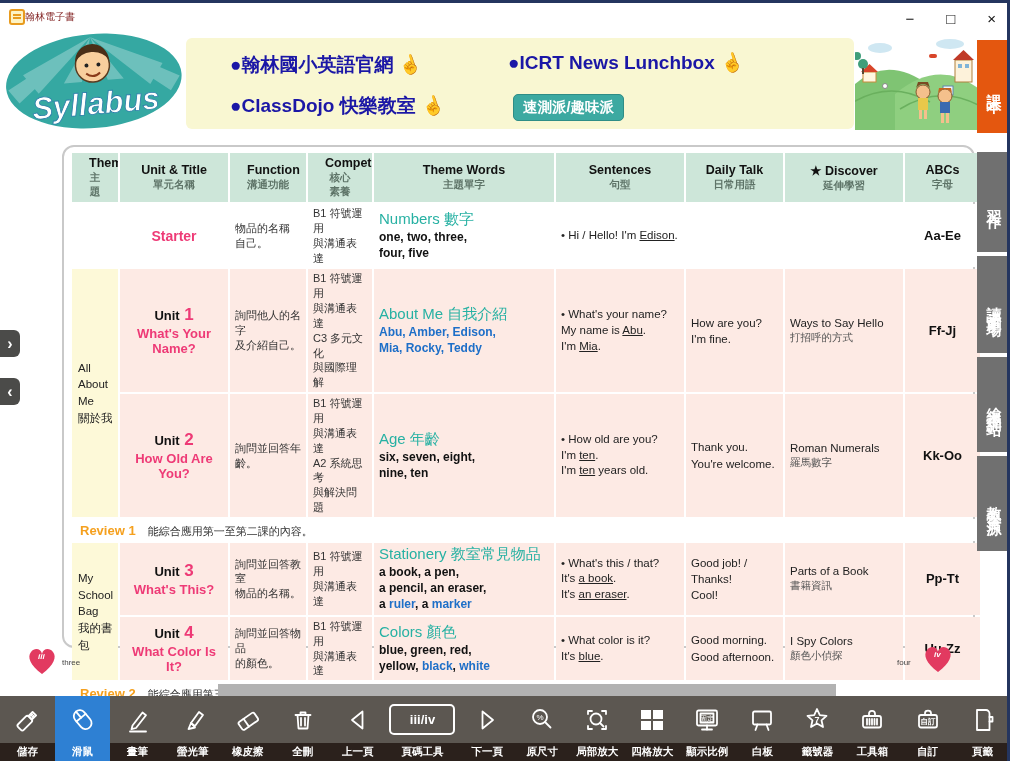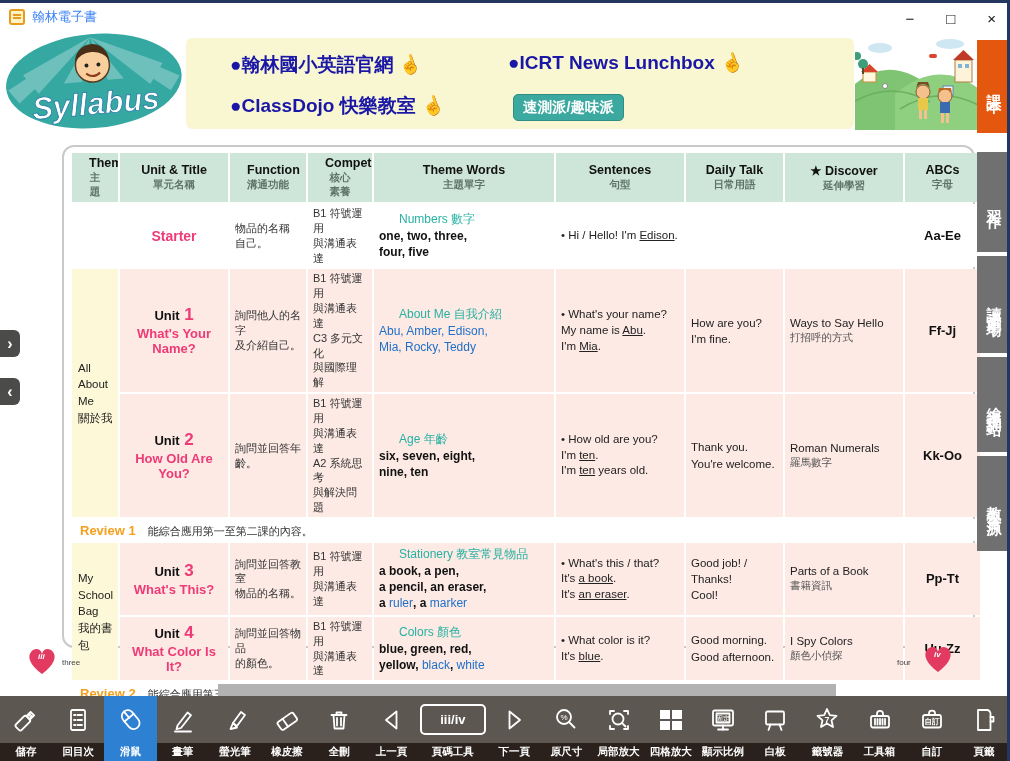--- a/index.html
+++ b/index.html
@@ -6,21 +6,21 @@
   html,body { width:1010px; height:761px; overflow:hidden; }
   body { position:relative; background:#fff; font-family:"Liberation Sans", sans-serif; color:#222; }
 
   
   #titlebar { position:absolute; left:0; top:0; width:1010px; height:31px; background:#fff;
               border-top:3px solid #24355f; display:flex; align-items:center; padding-left:9px; z-index:30; }
   #app-icon { width:16px; height:16px; border:2px solid #e89b1e; background:#fdf3c4; border-radius:3px;
               display:inline-block; position:relative; }
   #app-icon::after{ content:""; position:absolute; left:2px; top:3px; width:8px; height:1.5px;
               background:#e89b1e; box-shadow:0 3px 0 #e89b1e; }
-  #app-title { font-size:13px; margin-left:7px; color:#3b82f6; }
+  #app-title { font-size:10px; color:#7f1d1d; }
   #win-controls { position:absolute; right:14px; top:0; height:31px; display:flex; align-items:center; gap:32px; }
   #win-controls span { font-size:15px; color:#111; cursor:default; line-height:1; }
   #win-right-border { position:absolute; right:0; top:0; width:3px; height:761px; background:#24355f; z-index:40; }
 
   
   #logo-wrap { position:absolute; left:4px; top:31px; width:184px; height:102px; }
   #banner-box { position:absolute; left:186px; top:38px; width:668px; height:91px; background:#f9f7d2;
                 border-radius:6px; }
   .blink { position:absolute; font-size:19px; font-weight:bold; color:#1b17a6; cursor:pointer; white-space:nowrap; }
   .hand { font-size:18px; color:#1b17a6; display:inline-block; transform:rotate(-18deg); margin-left:6px; }
@@ -54,29 +54,29 @@
   td.theme-cell { background:#fdf9d8 !important; font-size:11.5px; color:#222; text-align:left; padding-left:6px; line-height:1.45; }
   td.theme-lav { background:#ecdff1 !important; }
   .c-unit { text-align:center; }
   .starter-t { color:#ee3a76; font-weight:bold; font-size:14px; }
   .u-lbl { color:#111; font-weight:bold; font-size:13px; }
   .u-num { color:#ee3a76; font-weight:bold; font-size:17px; }
   .u-title { color:#ee3a76; font-weight:bold; font-size:13px; margin-top:1px; }
   .u-title.purple { color:#a64fb5; }
   .u-star { color:#111; font-weight:bold; font-size:13px; }
   .c-fn, .c-comp { font-size:11px; color:#333; line-height:1.35; }
-  .tw-label { color:#27b1a3; font-size:12px; margin-bottom:1px;margin-left:20px; }
+  .tw-label { color:#27b1a3; font-size:15px; margin-bottom:1px; }
   .tw-words { font-size:12px; line-height:1.3; color:#111; }
   .c-sent { font-size:11.5px; line-height:1.35; color:#222; }
   .c-daily { font-size:11.5px; line-height:1.4; color:#222; }
   .disc-en { font-size:11.5px; color:#222; }
   .disc-zh { font-size:10.5px; color:#555; margin-top:2px; }
   .c-abc { text-align:center; font-weight:bold; font-size:13px; color:#111; }
   .seg-b { font-weight:bold; }
-  .seg-blue { color:#1e6fc8; font-weight:normal; }
+  .seg-blue { color:#1e6fc8; font-weight:bold; }
   .seg-u { text-decoration:underline; }
   td.review { background:#fff; padding:2px 4px 2px 8px; }
   .rv-title { color:#f5a01e; font-weight:bold; font-size:13px; margin-right:12px; }
   .rv-text { font-size:11px; color:#333; }
 
   
   .corner { position:absolute; z-index:5; }
   .pg-word { font-size:8px; color:#444; }
 
   
@@ -441,34 +441,20 @@
           <g transform="rotate(-45 15 15)">
             <rect x="3" y="11" width="15" height="8" rx="2"></rect>
             <rect x="18" y="12.5" width="6" height="5"></rect>
             <line x1="20" y1="14" x2="22" y2="14"></line>
             <line x1="20" y1="16" x2="22" y2="16"></line>
           </g>
         </svg>
       </div>
     <div class="tlabel">儲存</div>
   </div>
-  <div class="tool">
-    <div class="tico">
-        <svg width="30" height="30" viewBox="0 0 30 30">
-          <rect x="8" y="5" width="14" height="20" rx="1.5"></rect>
-          <line x1="11" y1="10" x2="12.5" y2="10"></line>
-          <line x1="14.5" y1="10" x2="19" y2="10"></line>
-          <line x1="11" y1="15" x2="12.5" y2="15"></line>
-          <line x1="14.5" y1="15" x2="19" y2="15"></line>
-          <line x1="11" y1="20" x2="12.5" y2="20"></line>
-          <line x1="14.5" y1="20" x2="19" y2="20"></line>
-        </svg>
-      </div>
-    <div class="tlabel">回目次</div>
-  </div>
   <div class="tool active">
     <div class="tico">
         <svg width="30" height="30" viewBox="0 0 30 30">
           <g transform="rotate(-40 15 15)">
             <rect x="9" y="4" width="12" height="21" rx="6"></rect>
             <line x1="9" y1="12" x2="21" y2="12"></line>
             <line x1="15" y1="4" x2="15" y2="12"></line>
           </g>
         </svg>
       </div>

